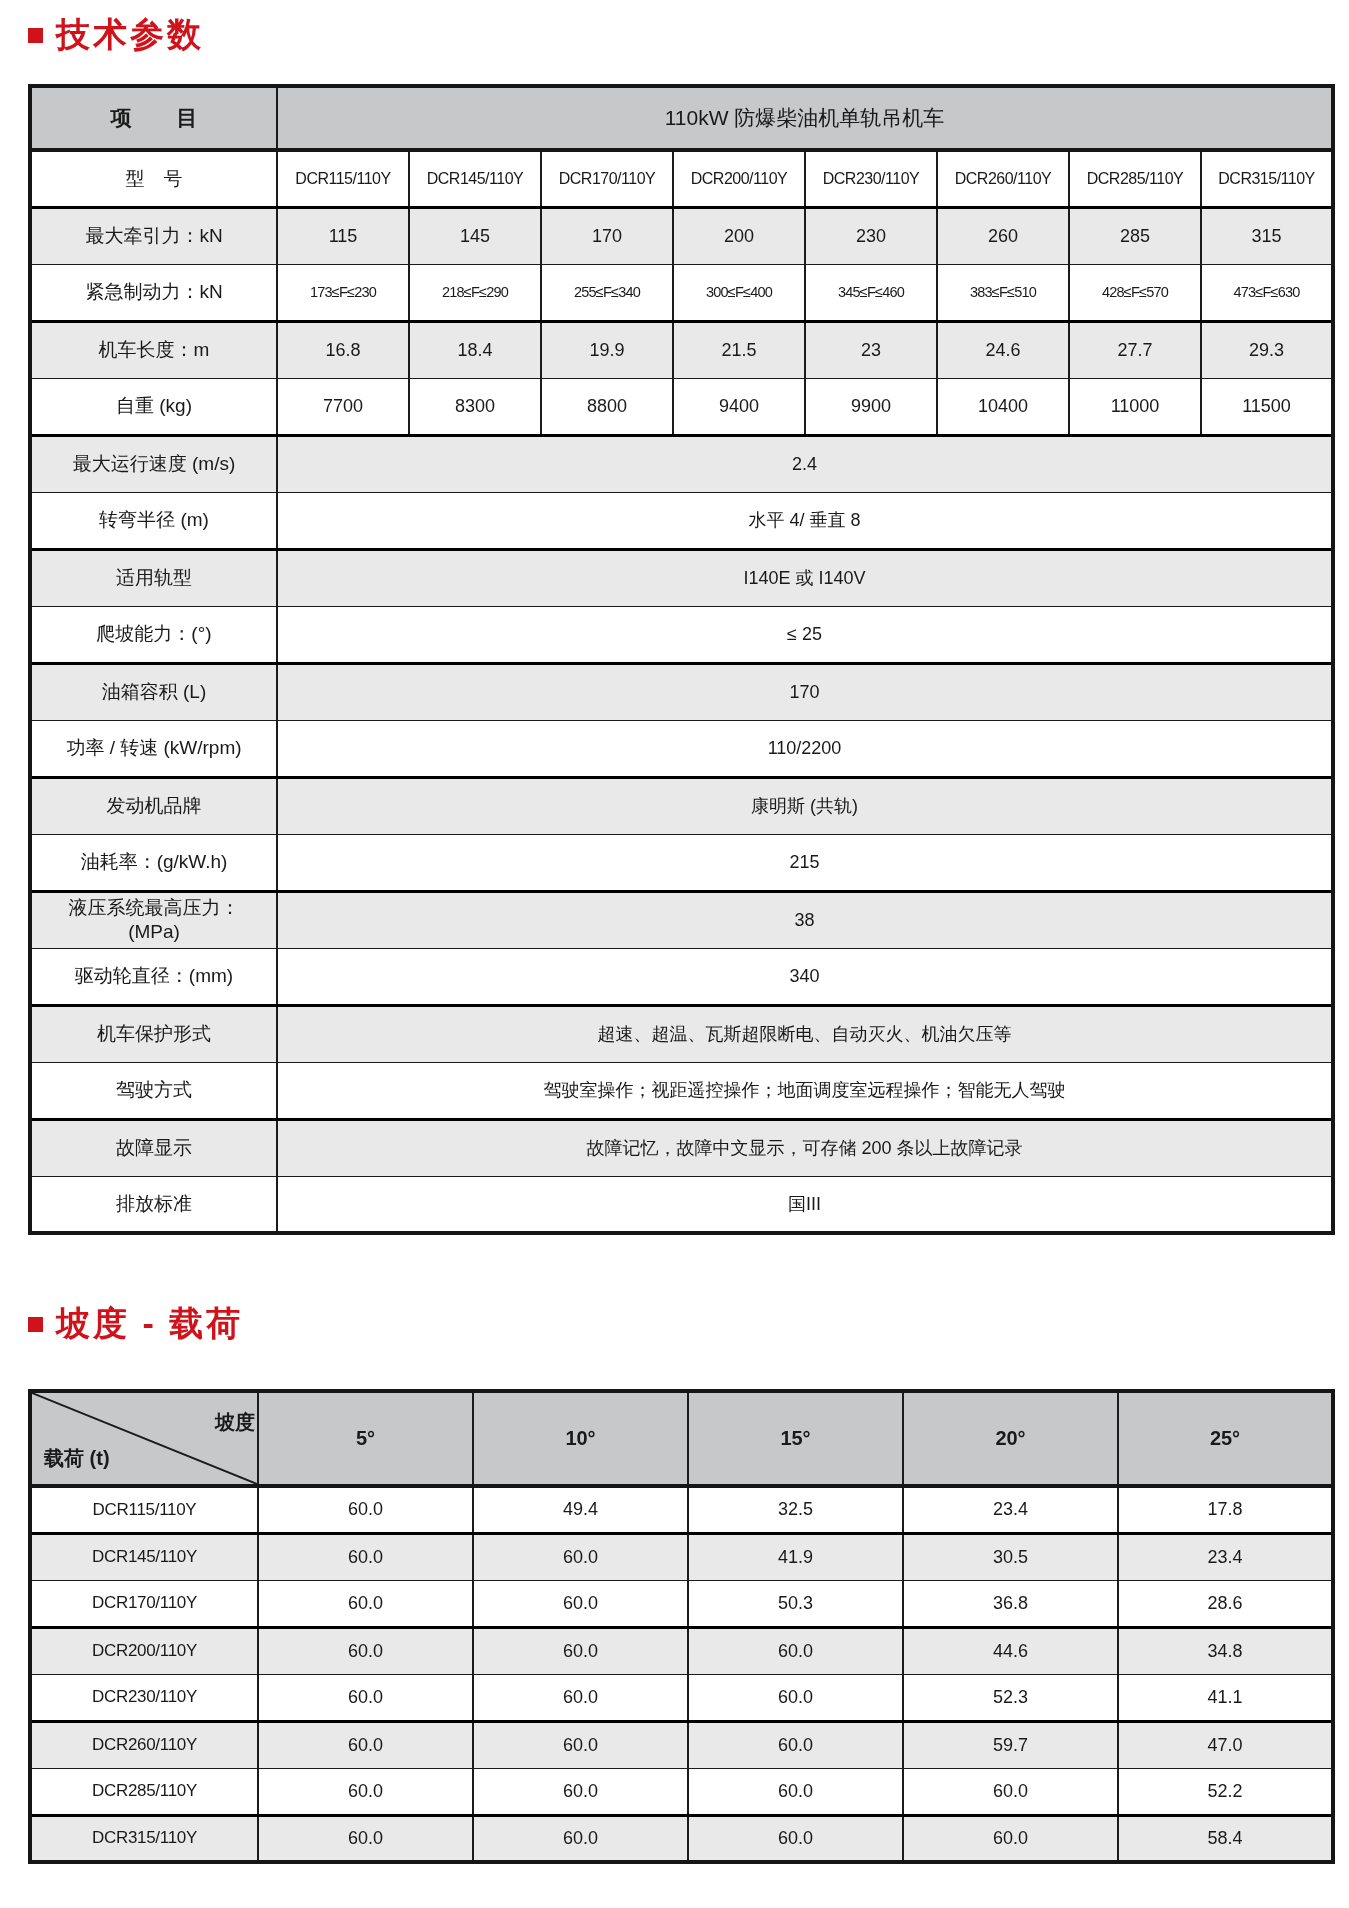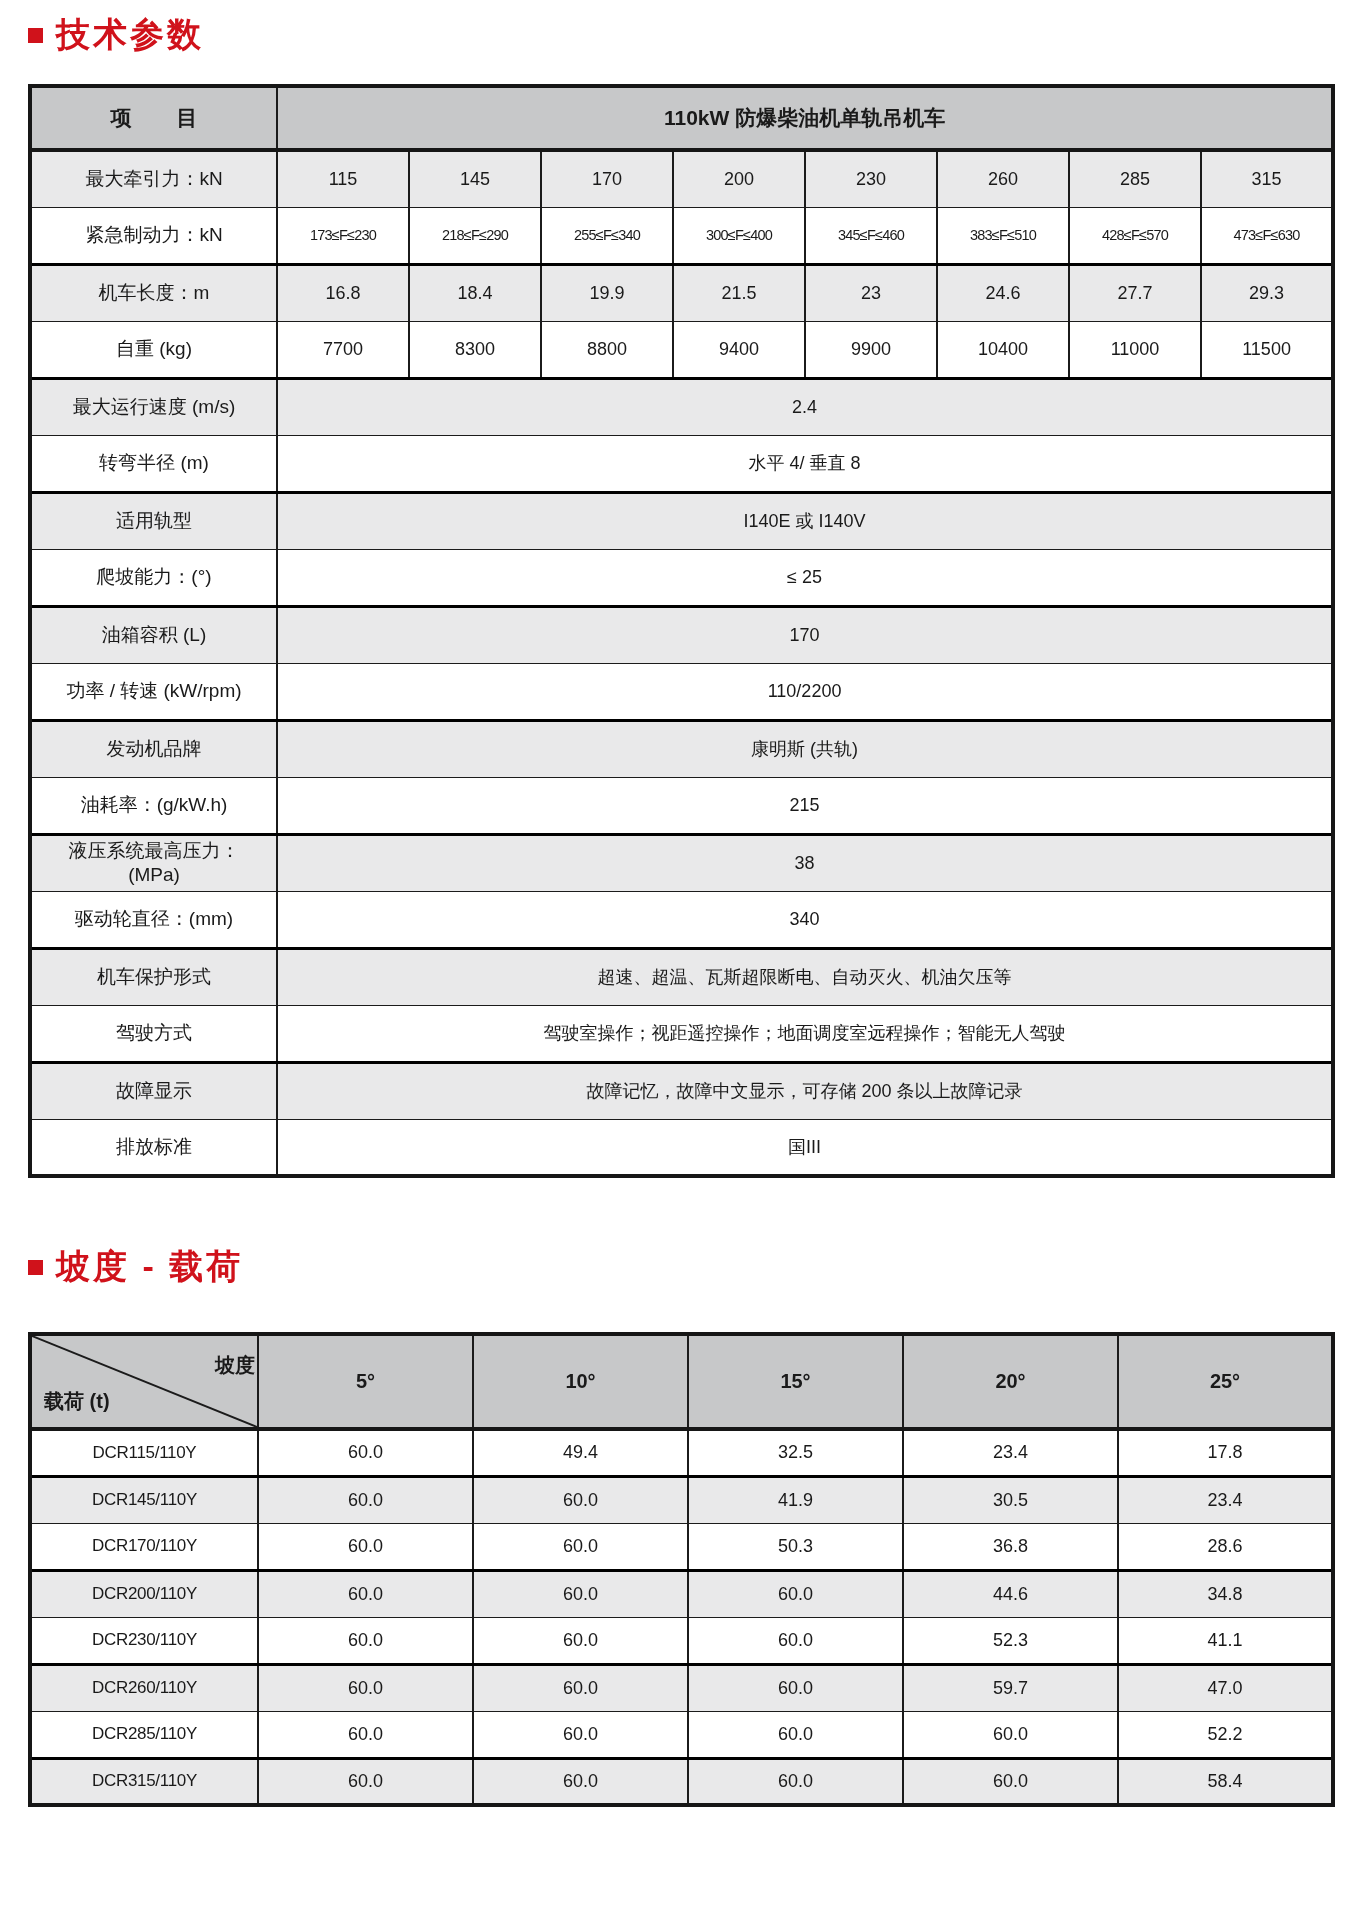--- a/index.html
+++ b/index.html
@@ -32,21 +32,21 @@
   }
   .spec thead th{ border-bottom:4px solid #161616; background:#c7c8c9; }
   tr.thick td{ border-top:3px solid #000000; }
   tr.band-gray td{ background:#e9e9ea; }
   tr.band-white td{ background:#ffffff; }
 
   
   .t1 thead tr{ height:64px; }
   .t1 tbody tr{ height:57px; }
   .t1 .corner{ font-size:21px; font-weight:bold; letter-spacing:12px; text-indent:12px; }
-  .t1 .span-head{ font-size:21px; font-weight:bold; }
+  .t1 .span-head{ font-size:21px; font-weight:normal; }
   .t1 .label-cell{ font-size:19px; }
   .t1 td{ font-size:18px; }
   .t1 .model-cell{ font-size:16px; letter-spacing:-0.5px; }
   .t1 tr.condensed td:not(.label-cell){ font-size:14.5px; letter-spacing:-0.8px;text-align:center; }
   .t1 .two-line span{ display:block; line-height:1.25; }
 
   
   .t2 thead tr{ height:95px; }
   .t2 tbody tr{ height:47px; }
   .t2 .angle{ font-size:20px; font-weight:bold; }
@@ -80,20 +80,31 @@
       <col style="width:132px">
       <col style="width:132px">
   </colgroup>
   <thead>
     <tr>
       <th class="corner">项　目</th>
       <th class="span-head" colspan="8">110kW 防爆柴油机单轨吊机车</th>
     </tr>
   </thead>
   <tbody id="t1body">
+      <tr class="band-white">
+        <td class="label-cell">型　号</td>
+        <td class="model-cell">DCR115/110Y</td>
+        <td class="model-cell">DCR145/110Y</td>
+        <td class="model-cell">DCR170/110Y</td>
+        <td class="model-cell">DCR200/110Y</td>
+        <td class="model-cell">DCR230/110Y</td>
+        <td class="model-cell">DCR260/110Y</td>
+        <td class="model-cell">DCR285/110Y</td>
+        <td class="model-cell">DCR315/110Y</td>
+      </tr>
       <tr class="band-gray thick">
         <td class="label-cell">最大牵引力：kN</td>
         <td>115</td>
         <td>145</td>
         <td>170</td>
         <td>200</td>
         <td>230</td>
         <td>260</td>
         <td>285</td>
         <td>315</td>

